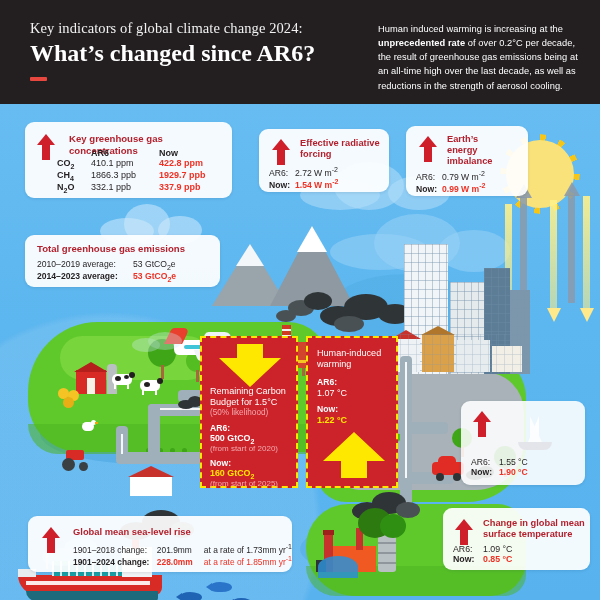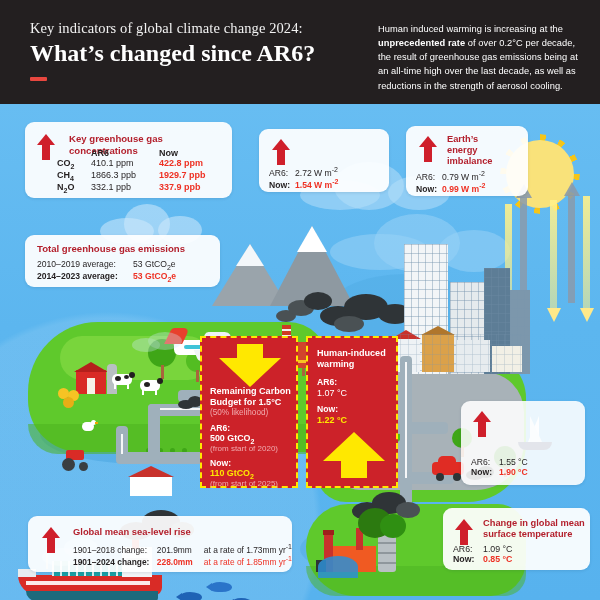--- a/index.html
+++ b/index.html
@@ -125,21 +125,21 @@
   .sup{font-size:7px;vertical-align:super;}
 
   
   .redbox{
     position:absolute;
     background:#cc2229;
     border:2px dashed #ffe800;
     box-sizing:border-box;
     color:#ffffff;
   }
-  .redbox .rb-title{font-weight:bold;line-height:1.18;}
+  .redbox .rb-title{font-weight:normal;line-height:1.18;}
   .redbox .rb-dim{color:#f0a9ad;}
   .redbox .rb-hi{color:#ffe800;font-weight:bold;}
   .bigarrow-down{
     position:absolute;
   }
   .bigarrow-down .bs{position:absolute;background:#ffe800;}
   .bigarrow-down .bh{
     position:absolute;width:0;height:0;
     border-left:31px solid transparent;border-right:31px solid transparent;
     border-top:29px solid #ffe800;
@@ -546,20 +546,21 @@
       </tr>
     </tbody>
       </table>
   </div>
 
   <div class="card" style="left:259px;top:129px;width:130px;height:63px;">
     <div class="uparrow" style="left:11px;top:10px;width:22px;height:26px;">
       <div class="head" style="left:2px;top:0;"></div>
       <div class="shaft" style="left:7px;top:10px;width:8px;height:16px;"></div>
     </div>
+    <div class="card-title" style="position:absolute;left:41px;top:9px;width:84px;font-size:9.3px;">Effective radiative forcing</div>
     <table class="kv" style="position:absolute;left:10px;top:37px;font-size:8.6px;">
       <tbody>
           <tr>
         <td class="lbl-n" style="width:26px;">AR6:</td>
         <td class="val-old"><span>2.72 W m</span><span class="sup">-2</span></td>
       </tr>
       <tr>
         <td class="lbl">Now:</td>
         <td class="val-new"><span>1.54 W m</span><span class="sup">-2</span></td>
       </tr>
@@ -613,21 +614,21 @@
       <span>Budget for 1.5°C</span>
     </div>
     <div class="rb-dim" style="position:absolute;left:8px;top:70px;font-size:8.2px;">(50% likelihood)</div>
     <div style="position:absolute;left:8px;top:85px;font-size:8.6px;font-weight:bold;">AR6:</div>
     <div style="position:absolute;left:8px;top:95px;font-size:8.9px;font-weight:bold;">
       <span>500 GtCO</span><span class="sub">2</span>
     </div>
     <div class="rb-dim" style="position:absolute;left:8px;top:106px;font-size:8px;">(from start of 2020)</div>
     <div style="position:absolute;left:8px;top:120px;font-size:8.6px;font-weight:bold;">Now:</div>
     <div class="rb-hi" style="position:absolute;left:8px;top:130px;font-size:8.9px;">
-      <span>110 GtCO</span><span class="sub">2</span>
+      <span>160 GtCO</span><span class="sub">2</span>
     </div>
     <div class="rb-dim" style="position:absolute;left:8px;top:141px;font-size:8px;">(from start of 2025)</div>
   </div>
 
   <div class="redbox" style="left:306px;top:336px;width:92px;height:152px;">
     <div class="rb-title" style="position:absolute;left:9px;top:10px;font-size:9.1px;">
       <span>Human-induced</span><br>
       <span>warming</span>
     </div>
     <div style="position:absolute;left:9px;top:39px;font-size:8.6px;font-weight:bold;">AR6:</div>

